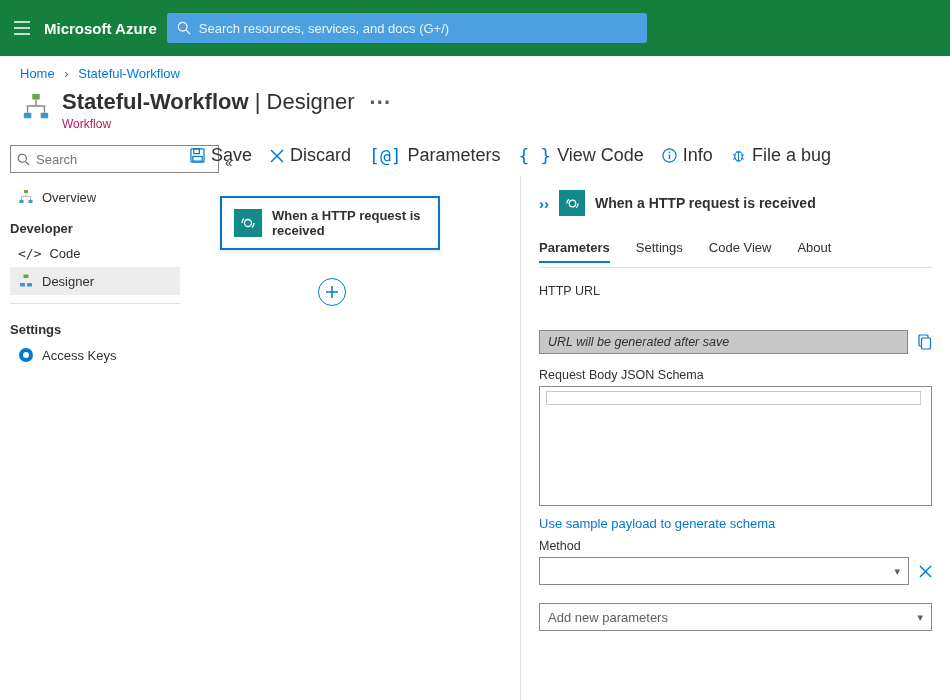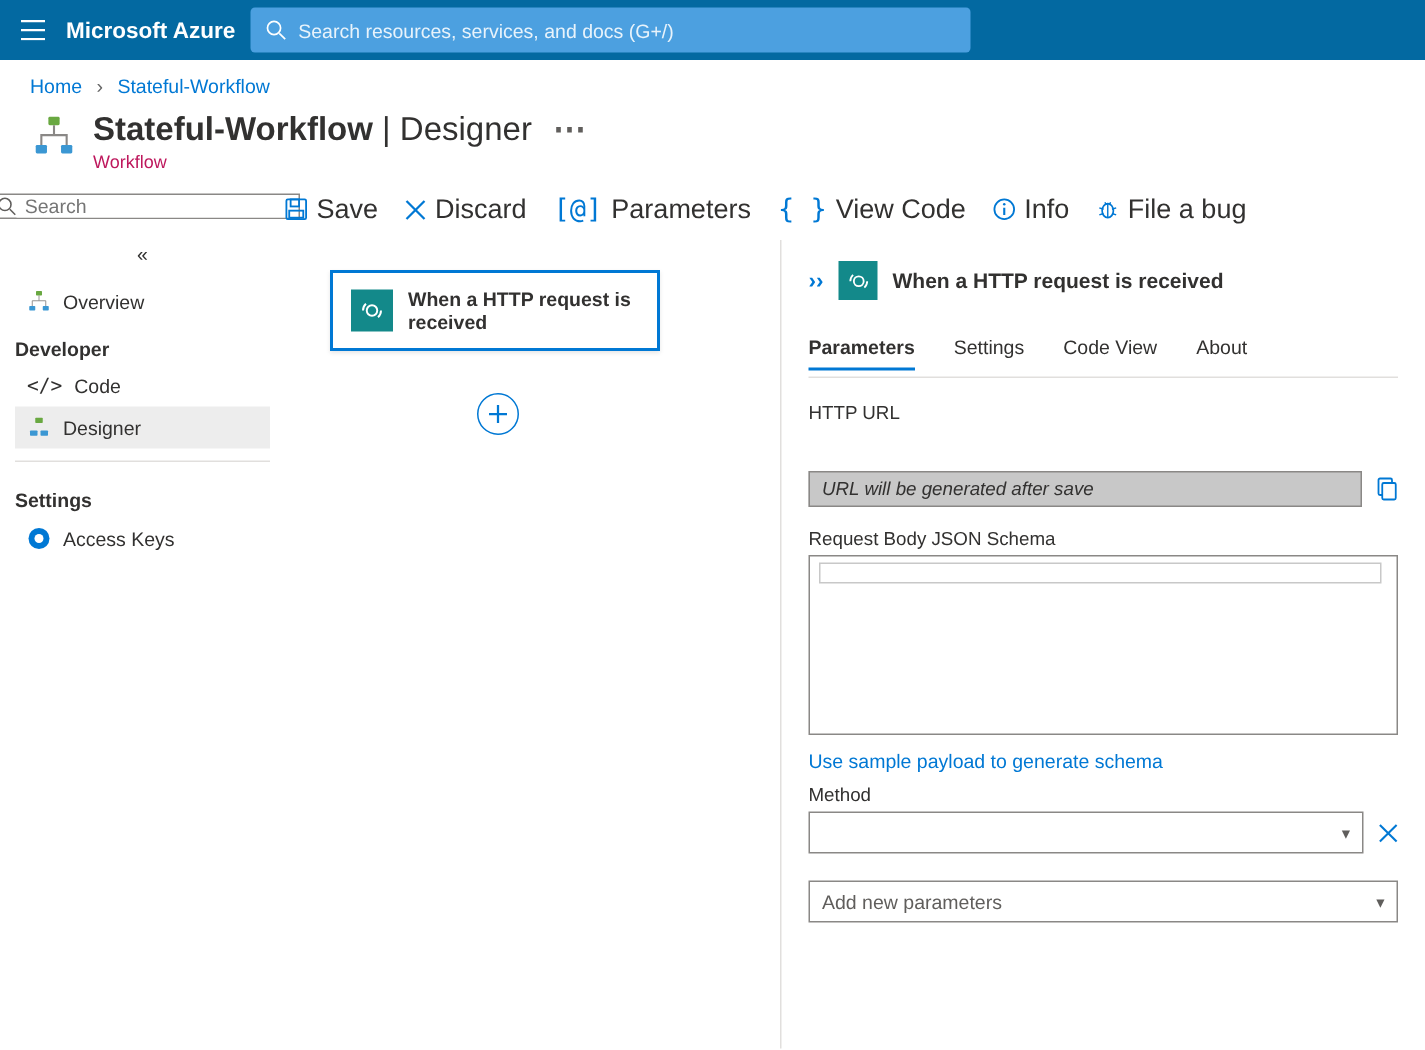--- a/index.html
+++ b/index.html
@@ -1,19 +1,19 @@
 <!DOCTYPE html>
 <html><head>
 <meta charset="utf-8">
 <style>
   * { box-sizing: border-box; margin: 0; padding: 0; font-family: "Segoe UI", sans-serif; }
   body { width: 950px; height: 700px; overflow: hidden; background: #fff; color: #323130; font-size: 13px; }
 
   
-  .topbar { height: 40px; background: #0369a1; display: flex; align-items: center; gap: 10px; padding: 0 10px; }
+  .topbar { height: 56px; background: #15803d; display: flex; align-items: center; gap: 10px; padding: 0 10px; }
   .hamburger { width: 24px; height: 24px; display:flex; align-items:center; justify-content:center; cursor:pointer; }
   .brand { color: #fff; font-weight: 600; font-size: 15px; }
   .search-wrap { height: 30px; width: 480px; background: #4ca0e0; border-radius: 3px; display:flex; align-items:center; padding: 0 10px; gap:8px; }
   .search-wrap input { background: transparent; border: none; outline: none; color: #fff; font-size: 13px; flex:1; }
   .search-wrap input::placeholder { color: #e8f3fb; }
 
   
   .breadcrumb { padding: 10px 14px 6px 20px; font-size: 13px; }
   .breadcrumb a { color: #0078d4; text-decoration: none; }
   .breadcrumb .sep { color: #666; margin: 0 6px; }
@@ -27,21 +27,21 @@
   .title-ellipsis { margin-left: 8px; color: #605e5c; cursor:pointer; }
 
   
   .body { display: flex; height: calc(700px - 40px - 34px - 56px); }
 
   
   .sidebar { width: 190px; border-right: none; padding: 0 10px 10px 10px; }
   .side-search { display:flex; align-items:center; border:1px solid #8a8886; height:28px; padding:0 6px; margin-bottom: 10px; }
   .side-search input { border:none; outline:none; flex:1; font-size:13px; padding-left:6px; }
   .collapse-btn { align-self: center; margin: 0 6px 10px 6px; cursor:pointer; color:#323130; }
-  .side-top { display:flex; align-items:center;flex-direction:column; }
+  .side-top { display:flex; align-items:center; }
   .side-item { padding: 6px 8px; display:flex; align-items:center; gap:8px; cursor:pointer; border-radius:0; font-size:13px; }
   .side-item.active { background:#ededed; }
   .side-heading { font-weight:600; font-size:13px; padding: 10px 8px 4px 0; }
   .side-rule { border:none; border-top:1px solid #e1dfdd; margin:8px 0; }
 
   
   .toolbar { display:flex; align-items:center; gap:18px; padding: 0 0 10px 0; margin-left:0; font-size:18px; }
   .tool-btn { display:flex; align-items:center; gap:6px; cursor:pointer; color:#323130; }
   .tool-btn svg, .tool-btn .glyph { color:#0078d4; }
 

